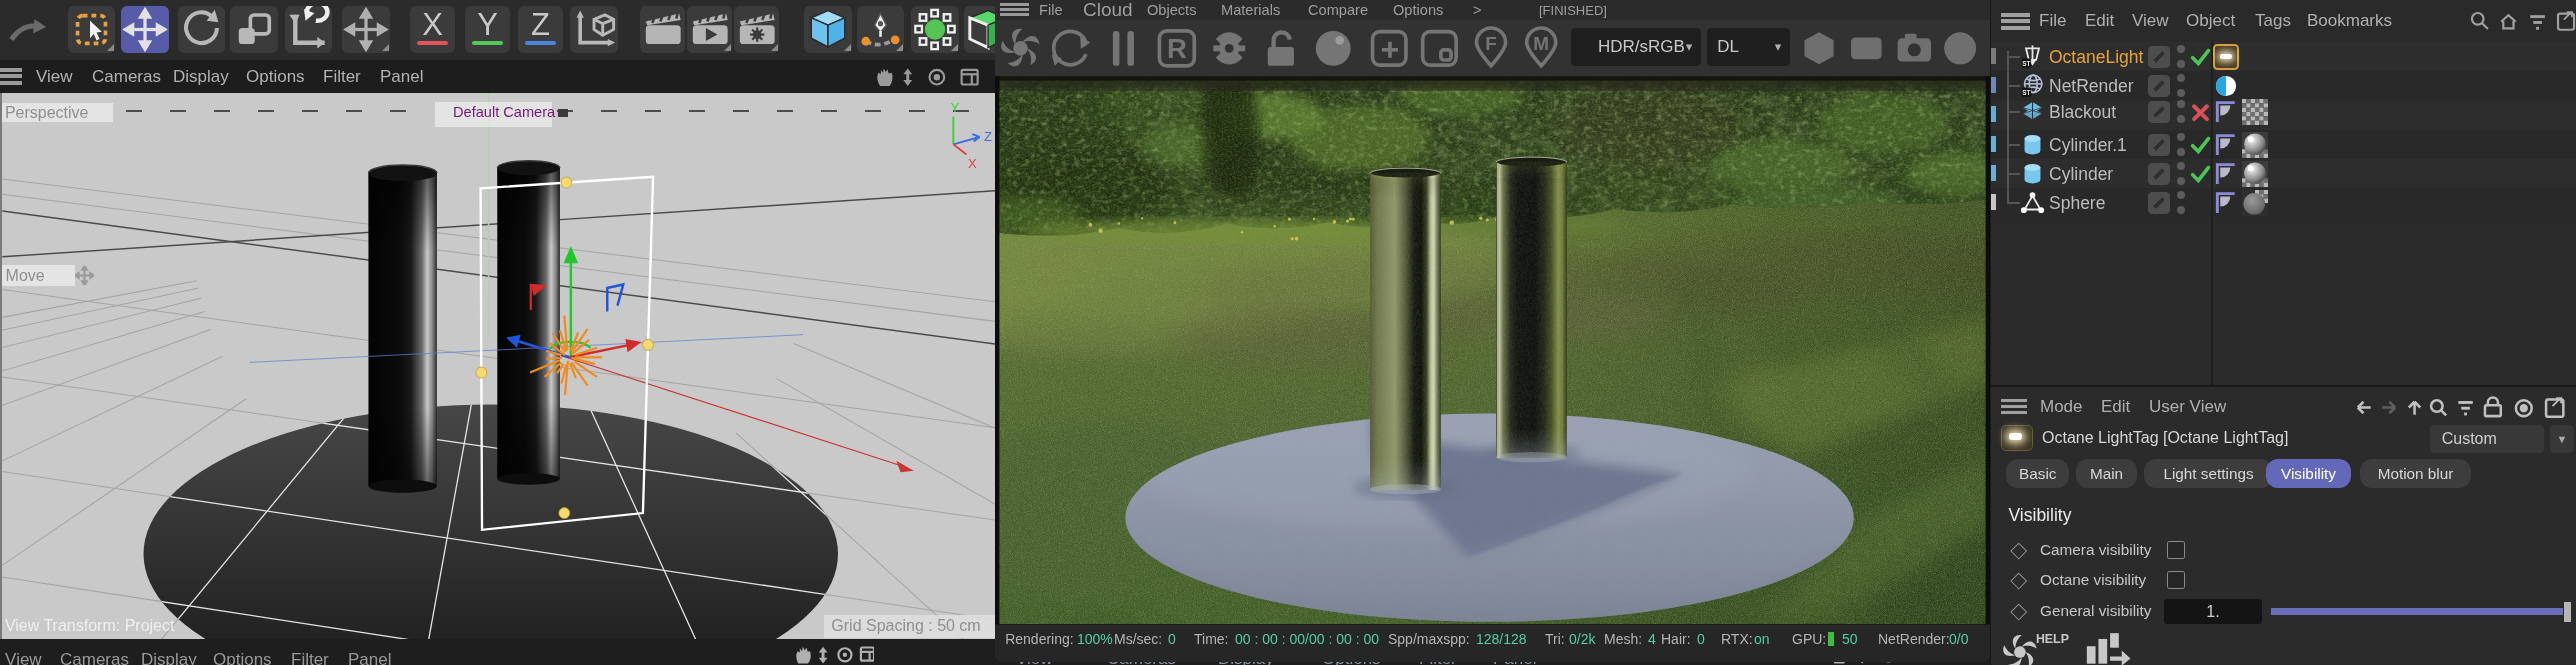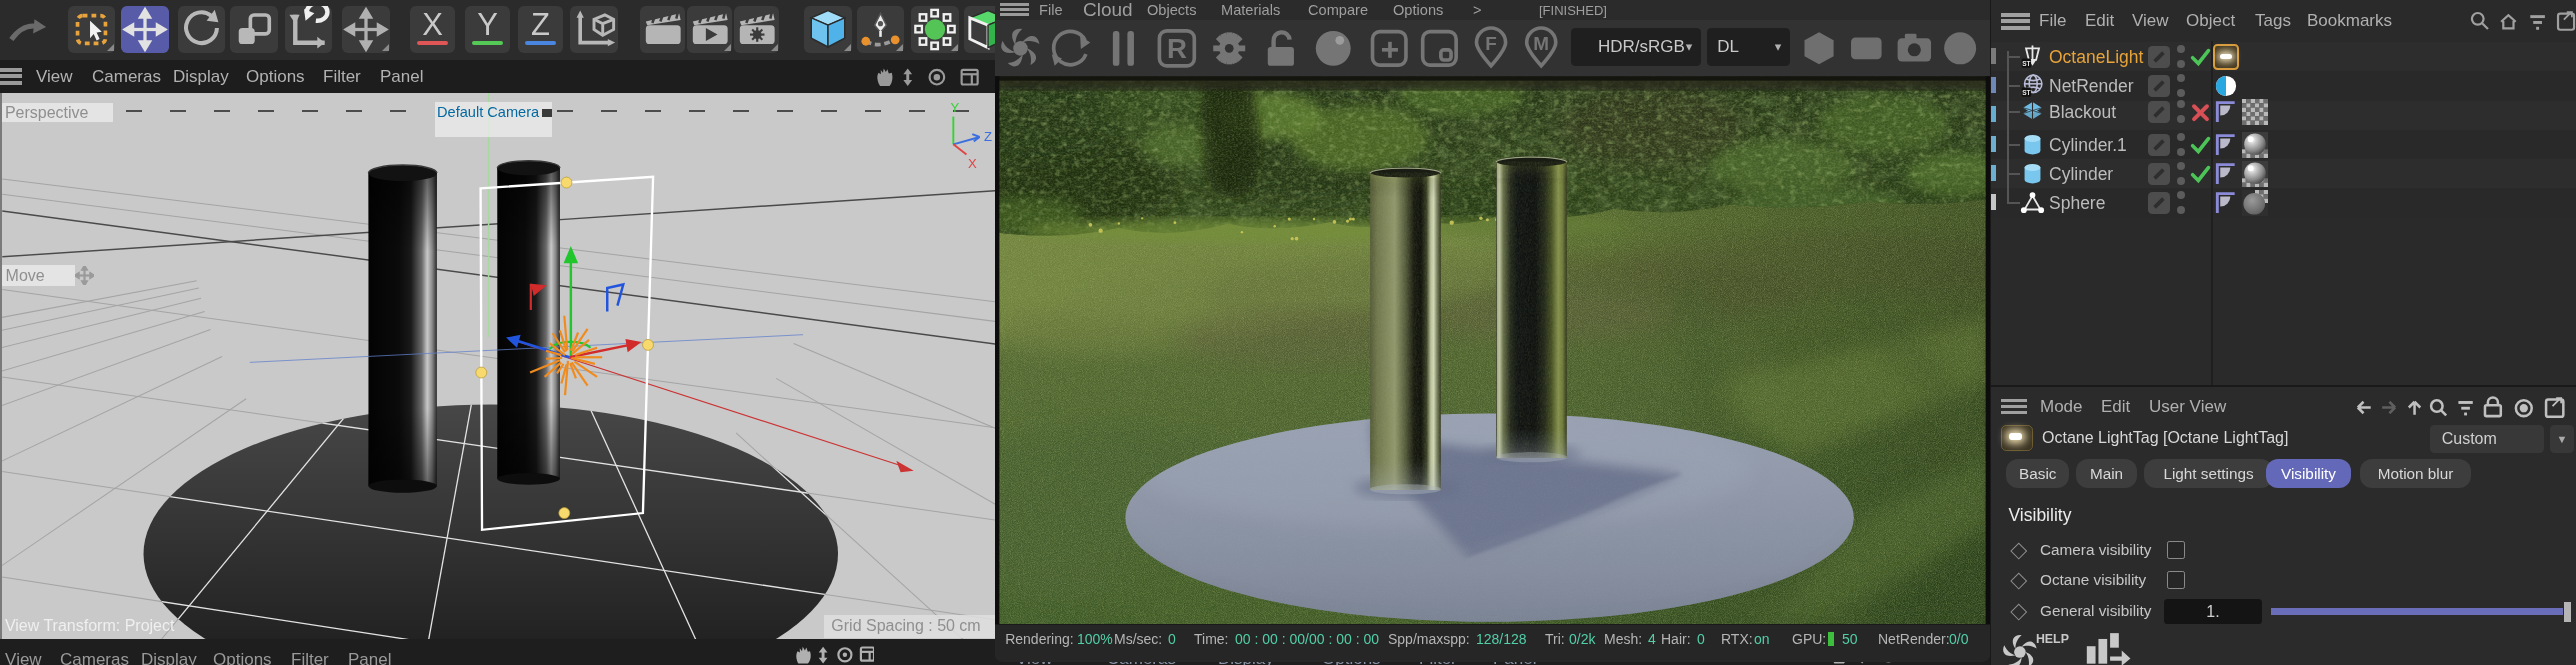--- a/index.html
+++ b/index.html
@@ -349,21 +349,21 @@
 <path d="M726 262 L748 264 L730 279 Z" fill="#d22b2b"></path>
 <path d="M831 300 L831 268 L853 263 L845 292" fill="none" stroke="#2255dd" stroke-width="3.4"></path>
 <circle cx="775" cy="123" r="7.5" fill="#f7d96e" stroke="#b89b30" stroke-width="1"></circle>
 <circle cx="887" cy="346" r="7.5" fill="#f7d96e" stroke="#b89b30" stroke-width="1"></circle>
 <circle cx="658" cy="384" r="7.5" fill="#f7d96e" stroke="#b89b30" stroke-width="1"></circle>
 <circle cx="772" cy="577" r="7.5" fill="#f7d96e" stroke="#b89b30" stroke-width="1"></circle>
 </svg>
 <div class="a" style="left:124px;top:17px;width:302px;height:1.5px;background:repeating-linear-gradient(90deg,#4c4c4c 0 16px,transparent 16px 44px)"></div>
 <div class="a" style="left:555px;top:17px;width:440px;height:1.5px;background:repeating-linear-gradient(90deg,#4c4c4c 0 16px,transparent 16px 44px)"></div>
 <div class="a" style="left:0;top:9.5px;width:111px;height:19.7px;background:rgba(238,238,238,0.72);color:#8f8f8f;font-size:16px;line-height:19.7px;padding-left:2.9px;box-sizing:border-box;white-space:nowrap">Perspective</div>
-<div class="a" style="left:433px;top:8.7px;width:117px;height:35px;background:rgba(238,238,238,0.72);color:#0369a1;font-size:14.6px;line-height:20.4px;padding-left:2px;box-sizing:border-box;white-space:nowrap">Default Camera<span style="display:inline-block;width:10.2px;height:8px;background:#3a3a3a;margin-left:2.9px"></span></div>
+<div class="a" style="left:433px;top:8.7px;width:117px;height:25px;background:rgba(238,238,238,0.72);color:#701a75;font-size:14.6px;line-height:20.4px;padding-left:18px;box-sizing:border-box;white-space:nowrap">Default Camera<span style="display:inline-block;width:10.2px;height:8px;background:#3a3a3a;margin-left:2.9px"></span></div>
 <div class="a" style="left:0;top:172px;width:73px;height:21px;background:rgba(238,238,238,0.72);color:#8f8f8f;font-size:16px;line-height:21px;padding-left:3.6px;box-sizing:border-box">Move</div>
 <svg class="a" style="left:73px;top:173px" width="19" height="19" viewBox="0 0 26 26">
       <g stroke="#9a9a9a" stroke-width="3" fill="#9a9a9a">
         <line x1="13" y1="4" x2="13" y2="22"></line>
         <line x1="4" y1="13" x2="22" y2="13"></line>
         <path d="M13 0 L16 5 L10 5 Z"></path>
         <path d="M13 26 L16 21 L10 21 Z"></path>
         <path d="M0 13 L5 10 L5 16 Z"></path>
         <path d="M26 13 L21 10 L21 16 Z"></path>
       </g>

